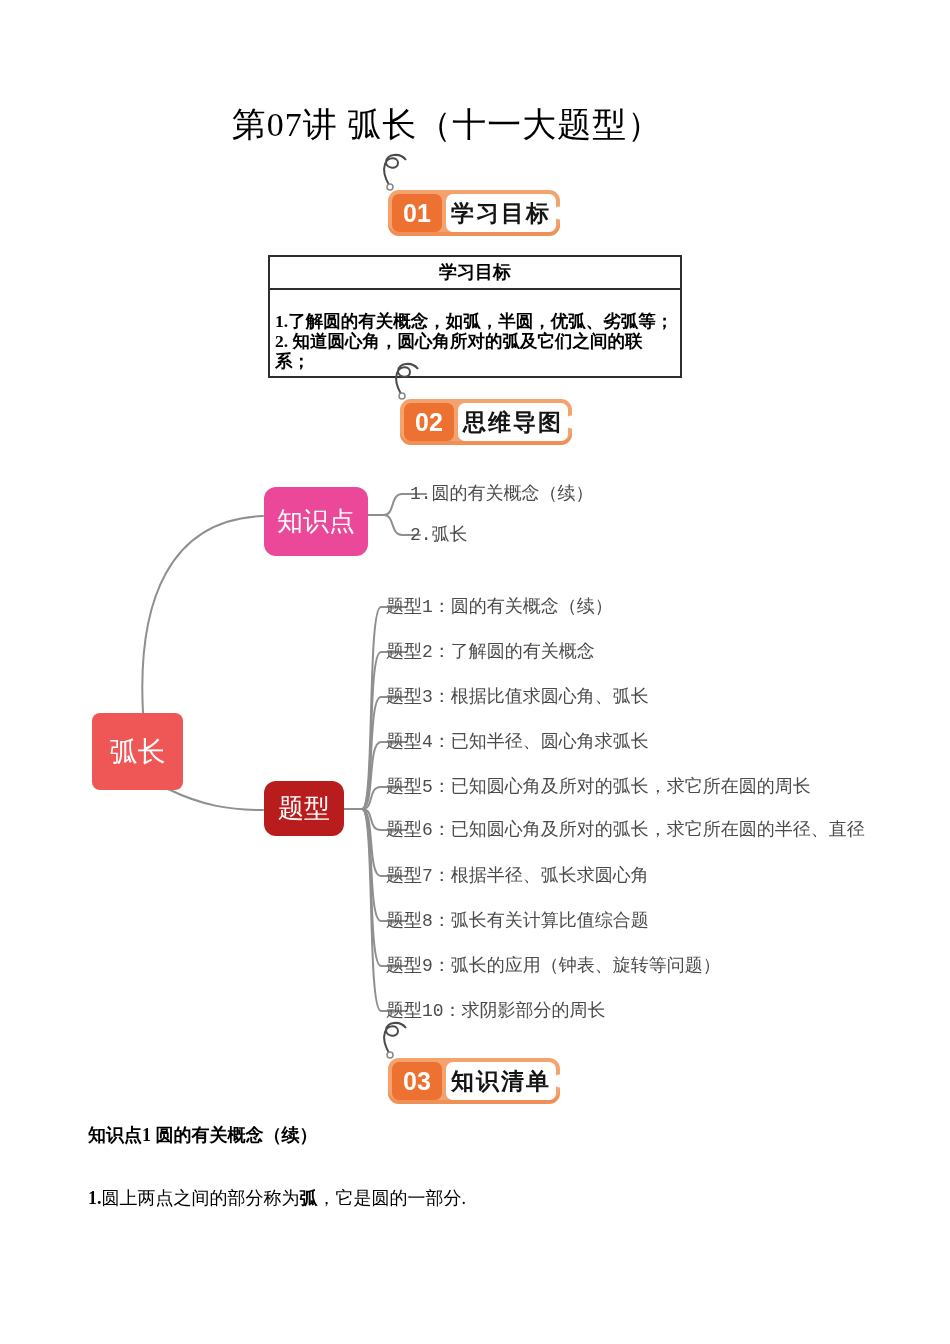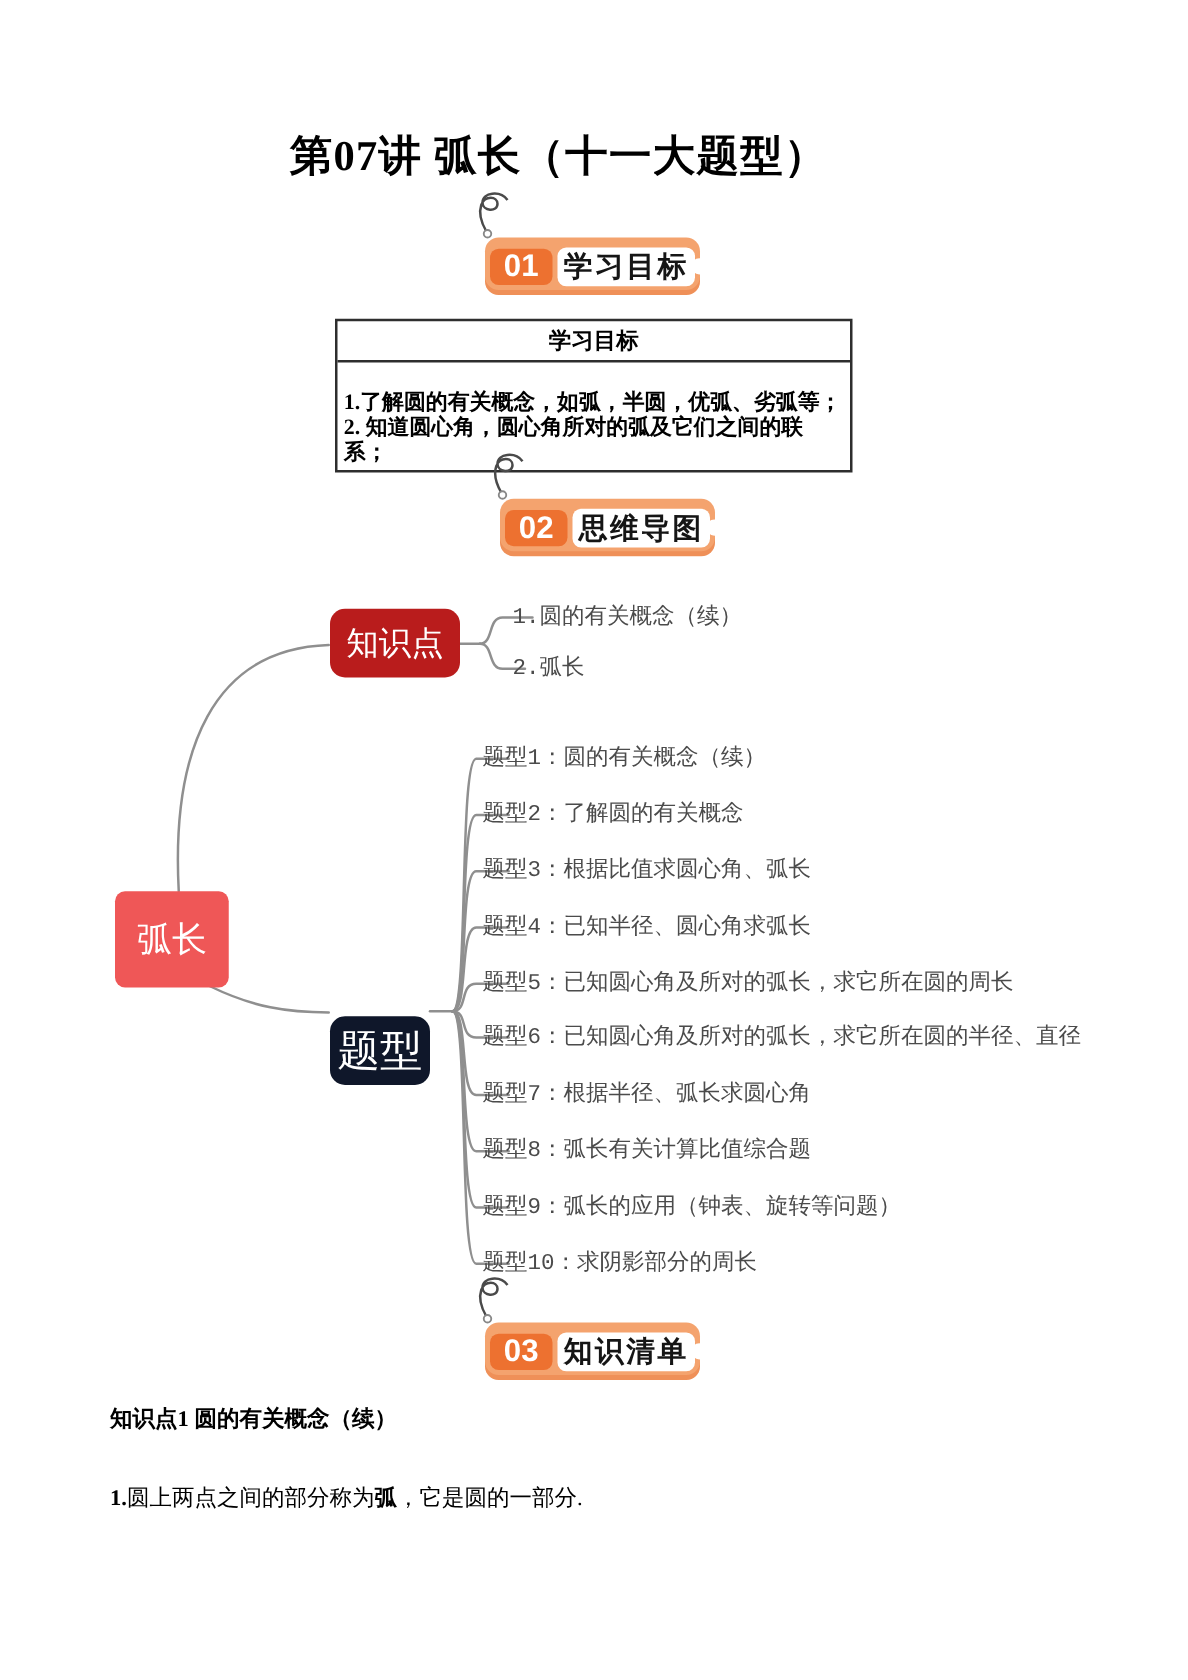--- a/index.html
+++ b/index.html
@@ -1,27 +1,27 @@
 <!DOCTYPE html>
 <html><head>
 <meta charset="utf-8">
 <style>
   html,body{margin:0;padding:0;background:#fff;}
   .page{position:relative;width:950px;height:1344px;background:#fff;overflow:hidden;
         font-family:"Liberation Serif","DejaVu Serif",serif;color:#000;}
 
   
   .title{position:absolute;top:102px;left:0;width:894px;text-align:center;
-         font-size:34px;font-weight:700;letter-spacing:1px;}
+         font-size:34px;font-weight:400;letter-spacing:1px;}
 
   
   .badge{position:absolute;left:388px;width:172px;height:46px;background:#f4a36e;
          border-radius:11px;padding:4px;box-sizing:border-box;display:flex;gap:4px;
          font-family:"Liberation Sans","DejaVu Sans",sans-serif;
-         box-shadow:inset 0 -4px 0 rgba(230,110,48,.35);align-items:center;}
+         box-shadow:inset 0 -4px 0 rgba(230,110,48,.35);}
   .badge .num{width:50px;background:#ed7130;border-radius:7px;color:#fff;font-weight:700;
          font-size:25px;display:flex;align-items:center;justify-content:center;}
   .badge .lbl{flex:1;background:#fff;border-radius:7px;color:#151515;font-weight:700;
          font-size:23px;letter-spacing:2px;display:flex;align-items:center;justify-content:center;}
   .badge .notch{position:absolute;right:-6px;top:50%;transform:translateY(-50%);
          width:13px;height:13px;background:#fff;border-radius:50%;}
   .badge .pin{position:absolute;left:-14px;top:-38px;}
   #badge-01{top:190px;} #badge-02{top:399px;margin-left:12px;} #badge-03{top:1058px;}
 
   
@@ -30,22 +30,22 @@
   .obj-head{border-bottom:2px solid #2e2e2e;text-align:center;font-weight:700;
          font-size:18px;padding:3px 0 4px;}
   .obj-body{padding:21px 5px 5px;font-size:17.5px;line-height:20px;font-weight:bold;}
 
   
   .mm-svg{position:absolute;left:0;top:0;pointer-events:none;}
   .mm-node{position:absolute;display:flex;align-items:center;justify-content:center;
          color:#fff;font-family:"Liberation Sans","DejaVu Sans",sans-serif;border-radius:12px;}
   #node-root{left:92px;top:713px;width:91px;height:77px;background:#ef5757;
          font-size:28px;border-radius:8px;}
-  #node-knowledge{left:264px;top:487px;width:104px;height:55px;background:#b91c1c;font-size:26px;}
-  #node-types{left:264px;top:781px;width:80px;height:55px;background:#0f172a;font-size:34px;margin-top:32px;}
+  #node-knowledge{left:264px;top:487px;width:104px;height:69px;background:#ec4899;font-size:26px;}
+  #node-types{left:264px;top:781px;width:80px;height:55px;background:#b91c1c;font-size:26px;}
   .k-item,.t-item{position:absolute;font-size:18px;line-height:22px;color:#4b4b4b;
          font-family:Liberation Mono, monospace;white-space:nowrap;}
   .k-item{left:410px;} .t-item{left:386px;}
 
   
   .ks-heading{position:absolute;left:88px;top:1123px;font-size:18px;font-weight:700;}
   .ks-line{position:absolute;left:88px;top:1147px;font-size:18px;margin-top:39px;}
   .ks-line b{font-weight:700;}
 </style>
 </head>

